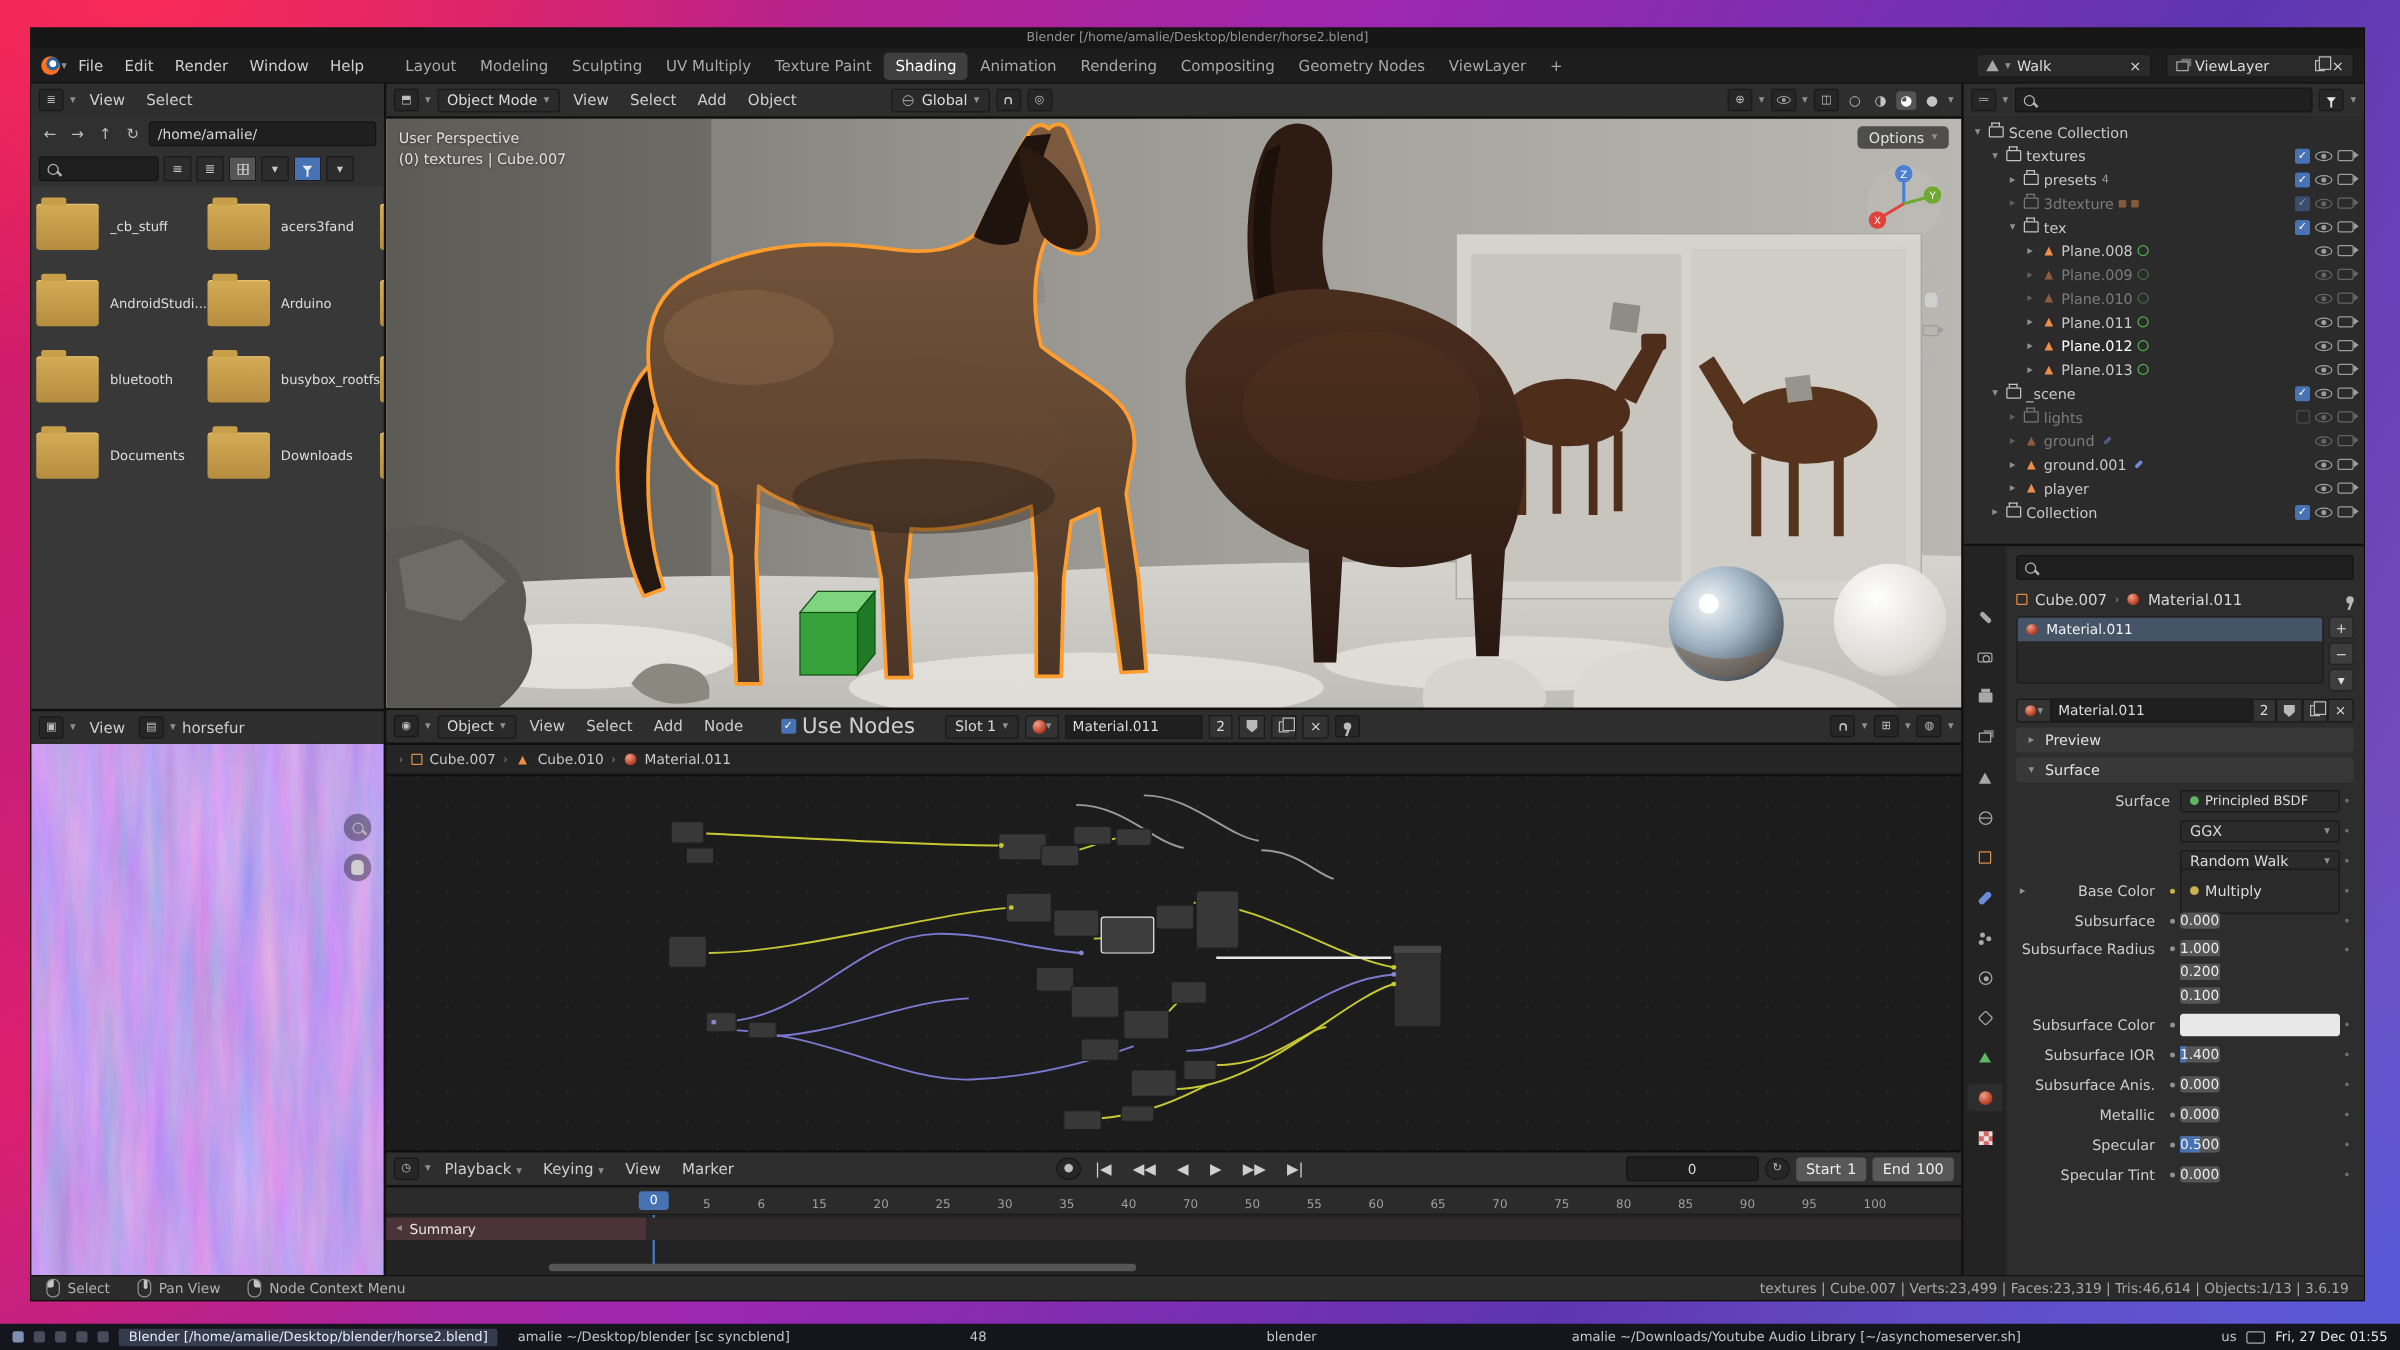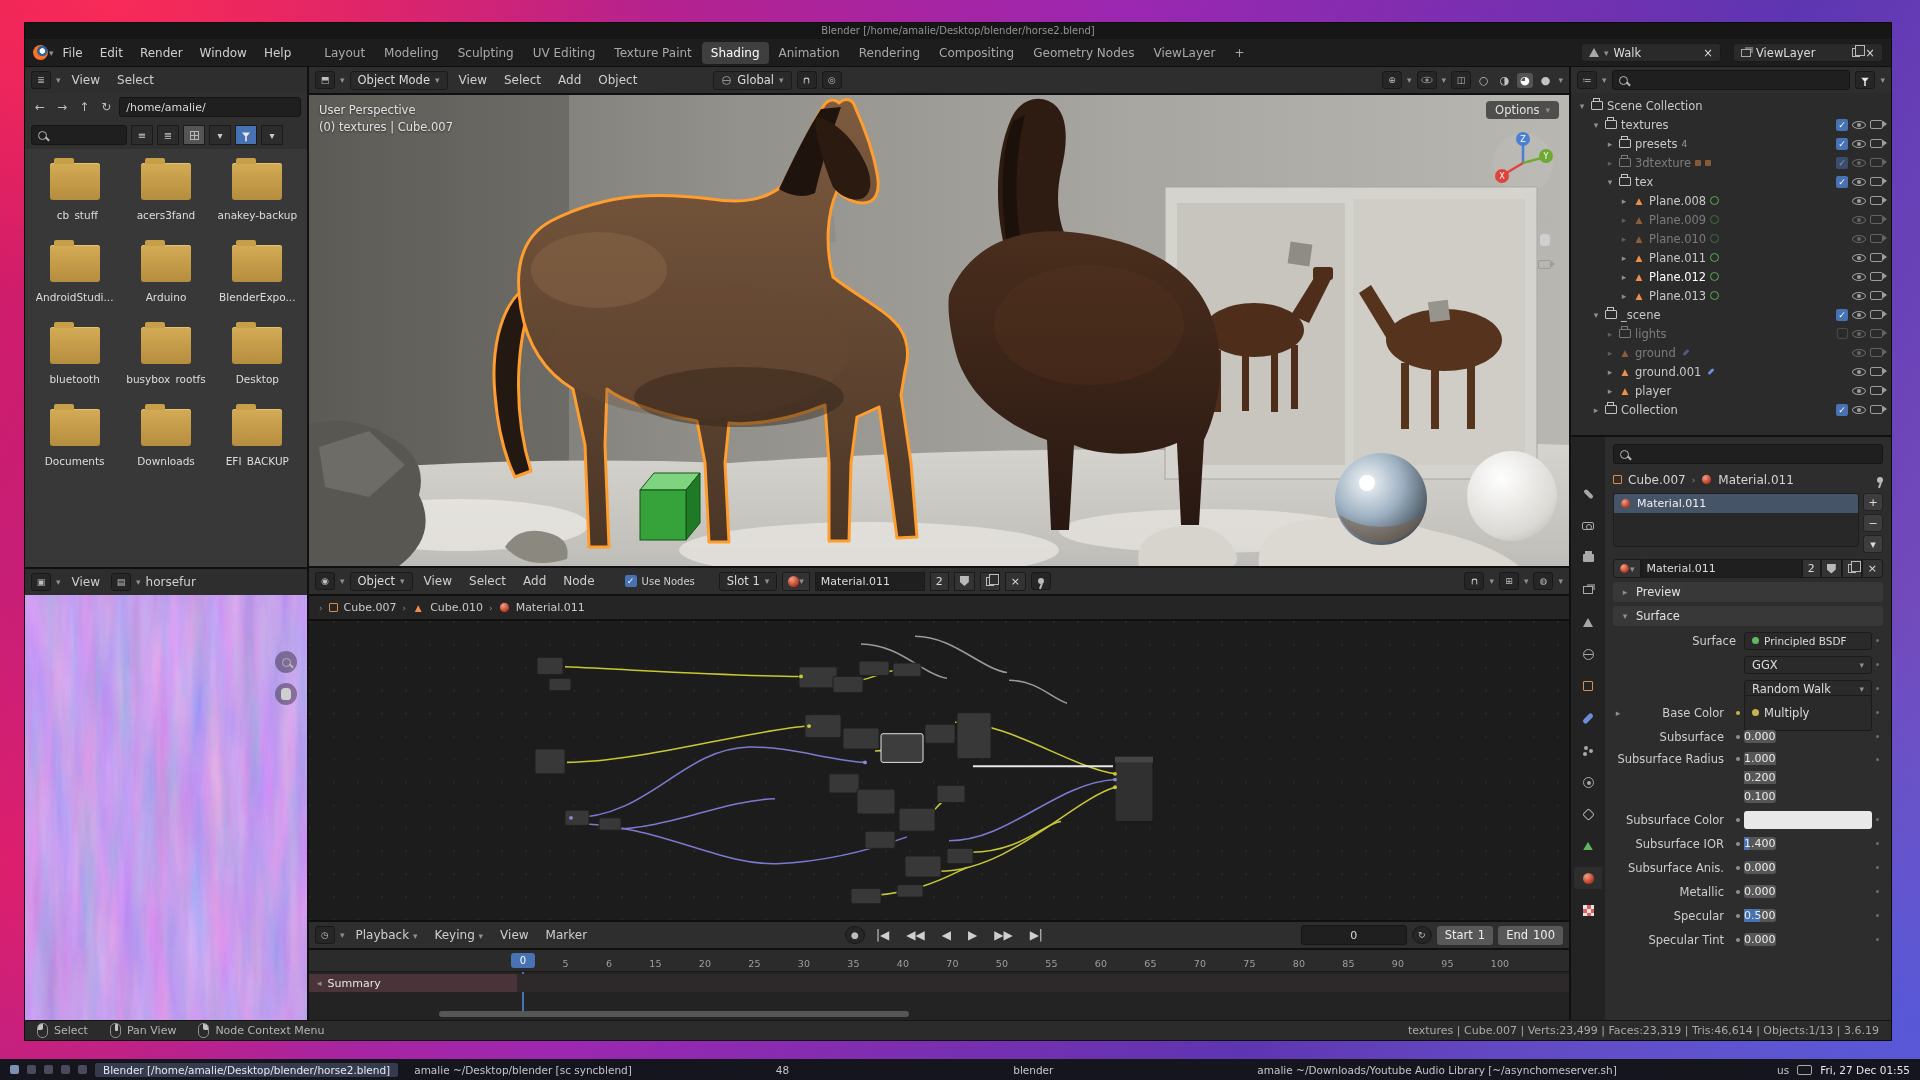--- a/index.html
+++ b/index.html
@@ -30,21 +30,21 @@
 
 .fb{height:500px;display:flex;flex-direction:column;background:#383838;flex:none}
 .fbrow{height:28px;background:#303030;display:flex;align-items:center;gap:4px;padding:0 6px;flex:none}
 .field{background:#1f1f1f;border:1px solid #151515;border-radius:3px;height:20px;color:#d8d8d8;font-size:11px;padding:0 6px;display:flex;align-items:center;gap:5px}
 input.fieldi{background:#1f1f1f;border:1px solid #151515;border-radius:3px;height:20px;color:#d8d8d8;font-size:11px;padding:0 6px;outline:none;font-family:"DejaVu Sans",sans-serif}
 .navic{color:#bdbdbd;font-size:12px;padding:1px 4px}
 .vmbtn{width:22px;height:20px;background:#2c2c2c;border:1px solid #1b1b1b;display:flex;align-items:center;justify-content:center;color:#c9c9c9;font-size:10px}
 .vmbtn.on{background:#555}
 .vmbtn.blue{background:#4772b3}
 .fbgrid{flex:1;display:grid;grid-template-columns:repeat(3,1fr);align-content:start;row-gap:24px;padding:14px 4px;overflow:hidden}
-.tile{display:flex;flex-direction:column;align-items:center;gap:9px}
+.tile{display:flex;align-items:center;gap:9px}
 .fold{width:50px;height:37px;background:linear-gradient(#d4ab55,#b58d3e);border-radius:3px;position:relative;box-shadow:inset 0 1px 0 #e6c272}
 .fold::before{content:"";position:absolute;top:-5px;left:4px;width:20px;height:6px;background:#c89f49;border-radius:2px 2px 0 0}
 .flabel{font-size:10.5px;color:#dedede;max-width:88px;overflow:hidden;white-space:nowrap}
 
 .imged{flex:1;display:flex;flex-direction:column;min-height:0}
 .imbody{flex:1;position:relative;background:#202020;overflow:hidden}
 .floatic{position:absolute;width:22px;height:22px;border-radius:50%;background:rgba(0,0,0,.35);display:flex;align-items:center;justify-content:center}
 
 .vp{height:471px;position:relative;flex:none;overflow:hidden;background:#8a8984}
 .vptxt{position:absolute;left:10px;font-size:11.5px;color:#e2e2e2;text-shadow:0 1px 2px rgba(0,0,0,.55)}
@@ -167,21 +167,21 @@
     <span class="cd">▾</span>
     <span class="menu">File</span>
     <span class="menu">Edit</span>
     <span class="menu">Render</span>
     <span class="menu">Window</span>
     <span class="menu">Help</span>
     <span style="width:14px"></span>
     <span class="ws">Layout</span>
     <span class="ws">Modeling</span>
     <span class="ws">Sculpting</span>
-    <span class="ws">UV Editing</span>
+    <span class="ws">UV Multiply</span>
     <span class="ws">Texture Paint</span>
     <span class="ws active">Shading</span>
     <span class="ws">Animation</span>
     <span class="ws">Rendering</span>
     <span class="ws">Compositing</span>
     <span class="ws">Geometry Nodes</span>
     <span class="ws">ViewLayer</span>
     <span class="ws">+</span>
     <span class="sp"></span>
     <span class="drop" style="width:140px">
@@ -484,21 +484,21 @@
         <span class="drop">
             <span>Object</span>
             <span class="cd">▾</span>
           </span>
         <span class="hmenu">View</span>
         <span class="hmenu">Select</span>
         <span class="hmenu">Add</span>
         <span class="hmenu">Node</span>
         <span style="width:14px"></span>
         <span class="chk">✓</span>
-        <span style="font-size:10px">Use Nodes</span>
+        <span style="font-size:17px">Use Nodes</span>
         <span style="width:14px"></span>
         <span class="drop">
             <span>Slot 1</span>
             <span class="cd">▾</span>
           </span>
         <span class="seg" style="border-radius:3px 0 0 3px">
             <span class="i-mat"></span>
             <span class="cd">▾</span>
           </span>
         <span class="seg" style="background:#1f1f1f;width:110px">

